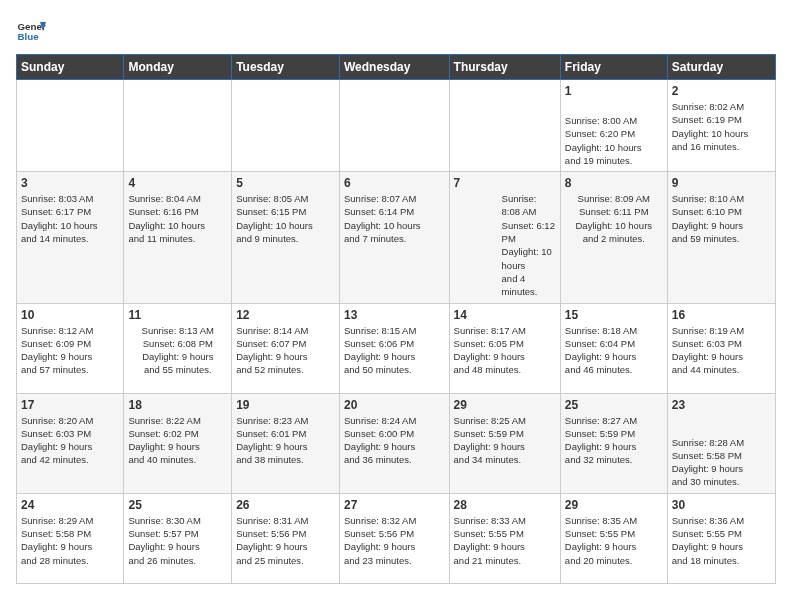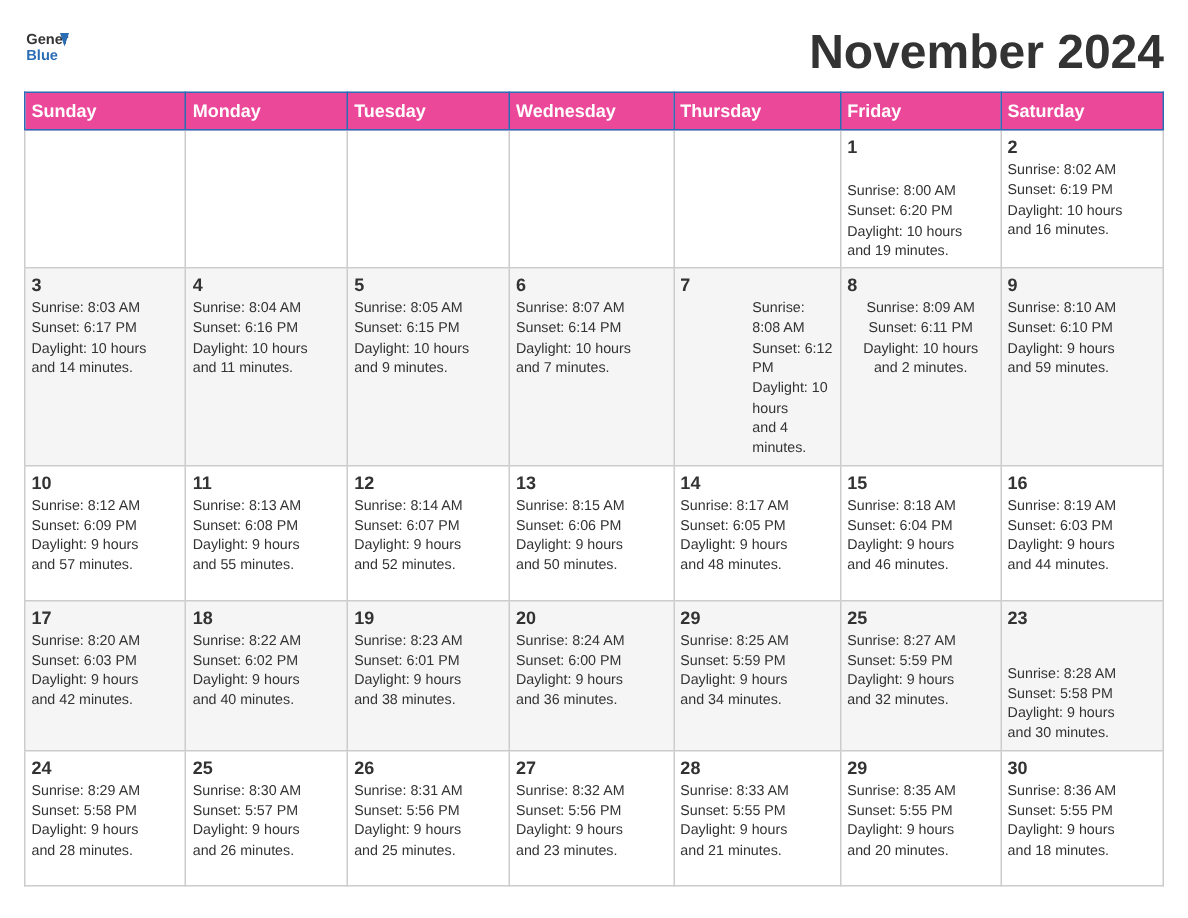--- a/index.html
+++ b/index.html
@@ -36,21 +36,21 @@
     .location-title {
       font-size: 14px;
       color: #555;
     }
     .calendar-table {
       width: 100%;
       border-collapse: collapse;
       font-size: 10px;
     }
     .calendar-table thead tr th {
-      background-color: #ec4899;
+      background-color: #404040;
       color: #fff;
       padding: 5px 4px;
       text-align: left;
       font-size: 12px;
       border: 1px solid #2a6db5;
     }
     .calendar-table tbody tr td {
       border: 1px solid #ccc;
       vertical-align: top;
       padding: 4px;
@@ -82,21 +82,20 @@
 
 <div class="header-area">
   <div class="logo">
     <svg class="logo-icon" viewBox="0 0 40 40">
       <text x="2" y="18" font-size="13" font-weight="bold" fill="#333">General</text>
       <text x="2" y="32" font-size="13" font-weight="bold" fill="#2a6db5">Blue</text>
       <polygon points="32,8 40,8 36,20" fill="#2a6db5"></polygon>
     </svg>
   </div>
   <div class="title-area">
-    <div class="month-title">November 2024</div>
   </div>
 </div>
 
 <table class="calendar-table">
   <thead>
     <tr>
     <th>Sunday</th>
         <th>Monday</th>
         <th>Tuesday</th>
         <th>Wednesday</th>
@@ -181,21 +180,21 @@
       <tr>
         <td>
           <span class="day-number">10</span>
           <div class="day-info" style="white-space: pre-line;">Sunrise: 8:12 AM
 Sunset: 6:09 PM
 Daylight: 9 hours
 and 57 minutes.</div>
         </td>
         <td>
           <span class="day-number">11</span>
-          <div class="day-info" style="white-space: pre-line;">Sunrise: 8:13 AM
+          <div class="day-info" style="white-space: pre-line; text-align: center;">Sunrise: 8:13 AM
 Sunset: 6:08 PM
 Daylight: 9 hours
 and 55 minutes.</div>
         </td>
         <td>
           <span class="day-number">12</span>
           <div class="day-info" style="white-space: pre-line;">Sunrise: 8:14 AM
 Sunset: 6:07 PM
 Daylight: 9 hours
 and 52 minutes.</div>

